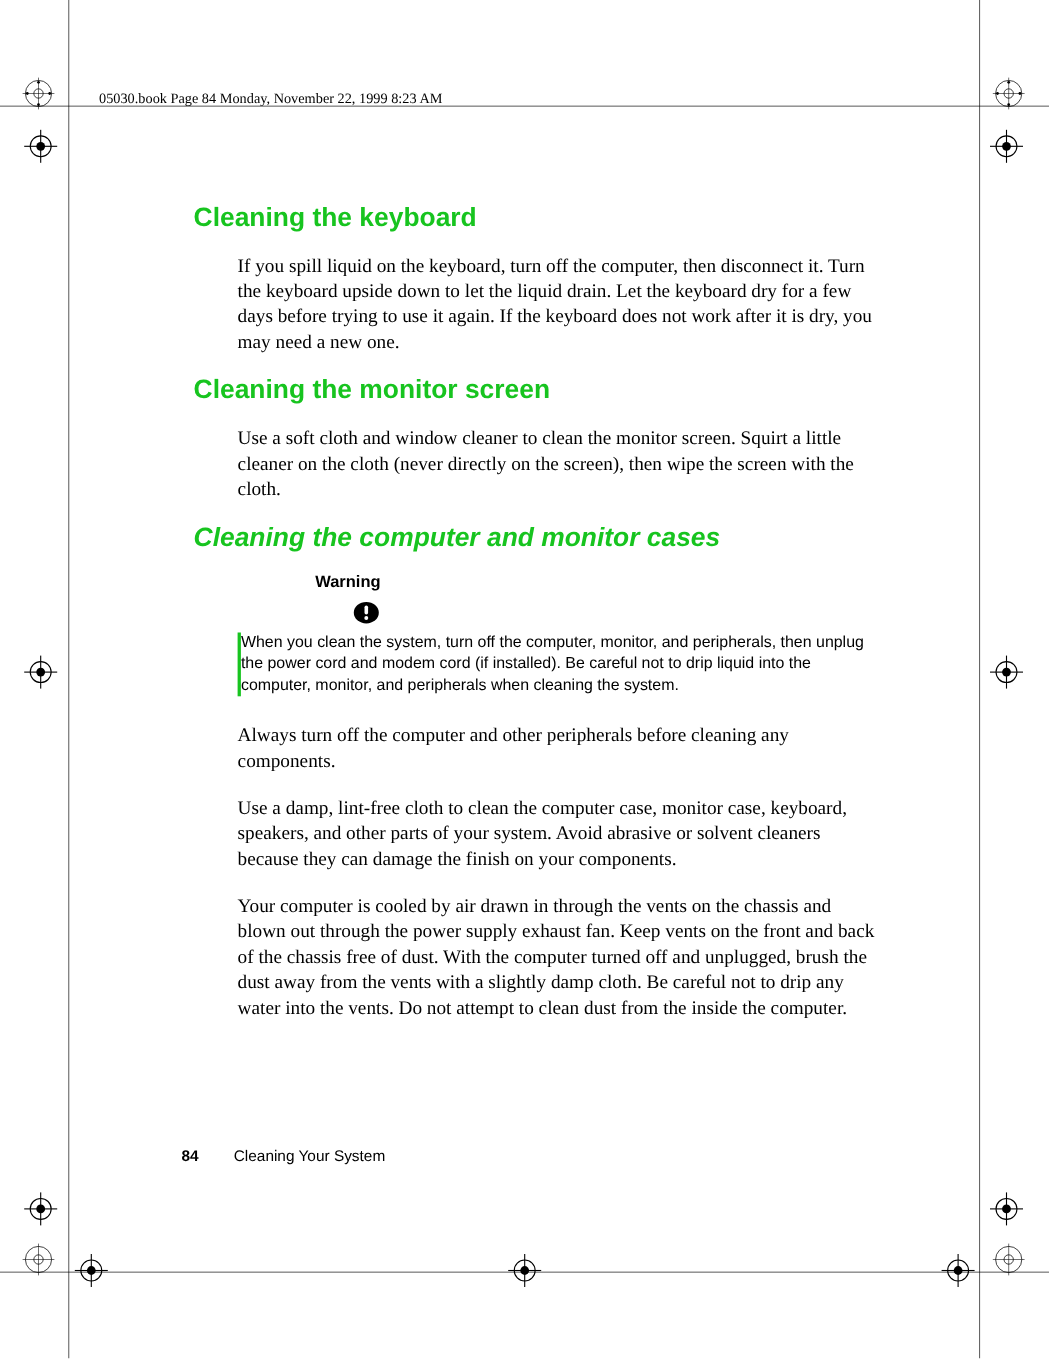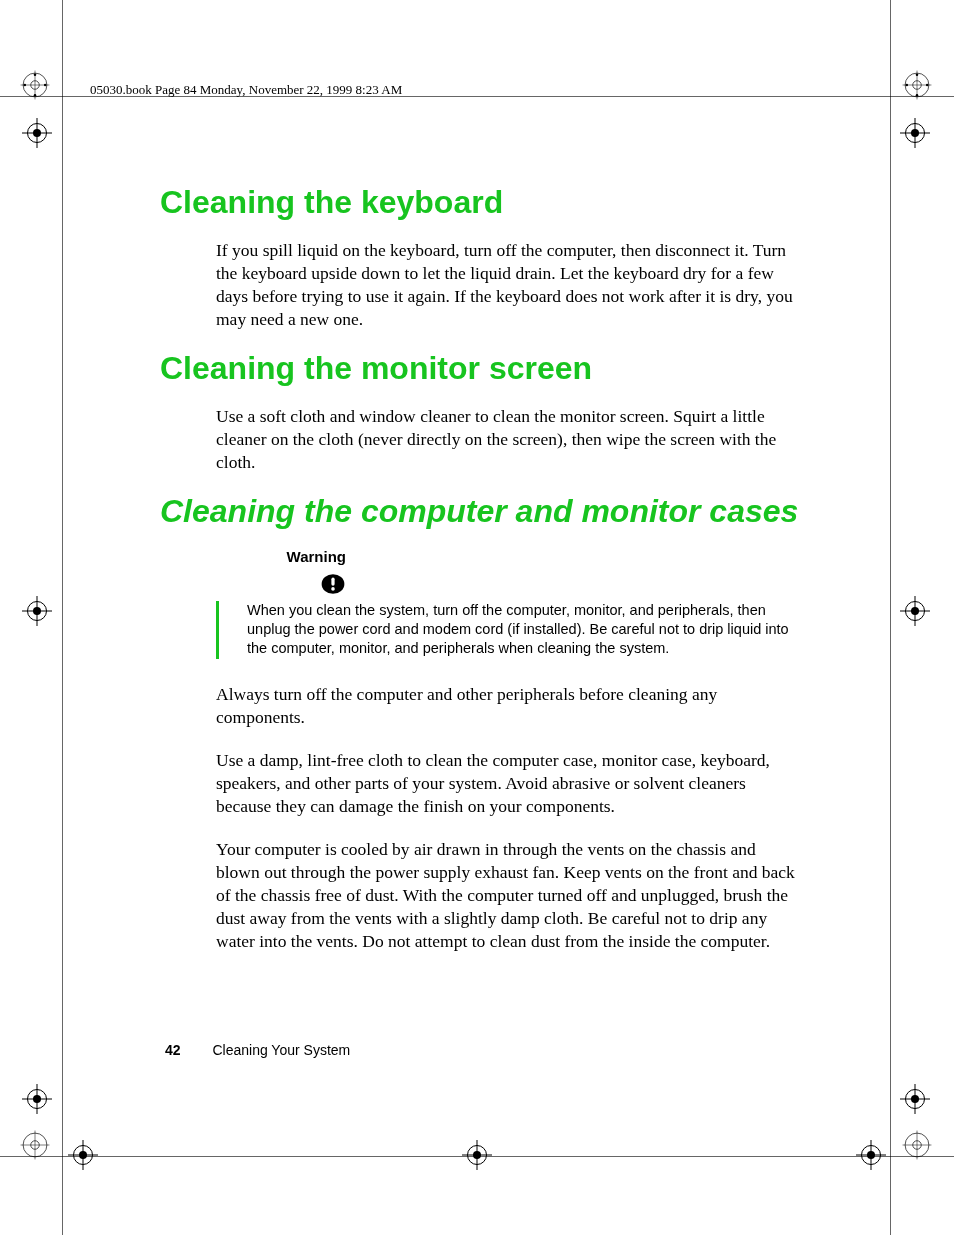--- a/index.html
+++ b/index.html
@@ -43,22 +43,22 @@
   .content {
     position: absolute;
     left: 160px;
     top: 185px;
     width: 640px;
   }
   h2.section {
     font-family: Arial, Helvetica, sans-serif;
     font-weight: 700;
     color: #17c41f;
-    font-size: 32px;
-    margin: 0 0 18px 0;
+    font-size: 24px;
+    margin: 0 0 18px 16px;
     line-height: 1.12;
   }
   .body-block {
     margin-left: 56px;
     width: 580px;
     font-size: 17.5px;
     line-height: 1.32;
   }
   p { margin: 0 0 20px 0; }
 
@@ -76,21 +76,21 @@
   }
   .warn-label { font-weight:700; font-size:15px; }
   .warn-icon {
     margin-top: 6px;
     display:inline-block;
     width:26px; height:26px;
   }
   .warn-icon svg{width:100%;height:100%;}
   .warn-right {
     border-left: 3px solid #17c41f;
-    padding-left: 28px;
+    padding-left: 0;
     font-family: Arial, Helvetica, sans-serif;
     font-size: 14.5px;
     line-height: 1.32;
     flex: 1;
   }
 
   .footer {
     position: absolute;
     left: 165px;
     top: 1042px;
@@ -245,17 +245,17 @@
 
     <div class="body-block">
       <p>Always turn off the computer and other peripherals before cleaning any components.</p>
       <p>Use a damp, lint-free cloth to clean the computer case, monitor case, keyboard, speakers, and other parts of your system. Avoid abrasive or solvent cleaners because they can damage the finish on your components.</p>
       <p>Your computer is cooled by air drawn in through the vents on the chassis and blown out through the power supply exhaust fan. Keep vents on the front and back of the chassis free of dust. With the computer turned off and unplugged, brush the dust away from the vents with a slightly damp cloth. Be careful not to drip any water into the vents. Do not attempt to clean dust from the inside the computer.</p>
     </div>
 
   </div>
 
   <div class="footer">
-    <span class="pg">42</span>
+    <span class="pg">84</span>
     <span>Cleaning Your System</span>
   </div>
 
 </div>
 
 </body></html>

